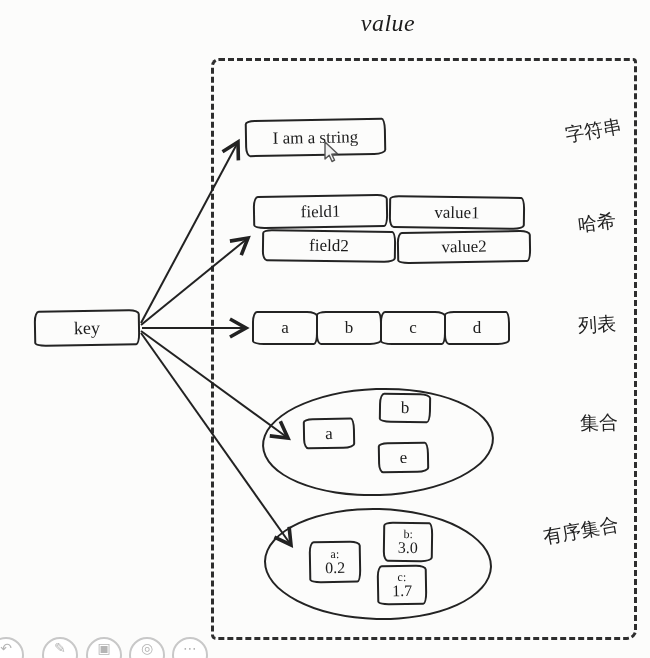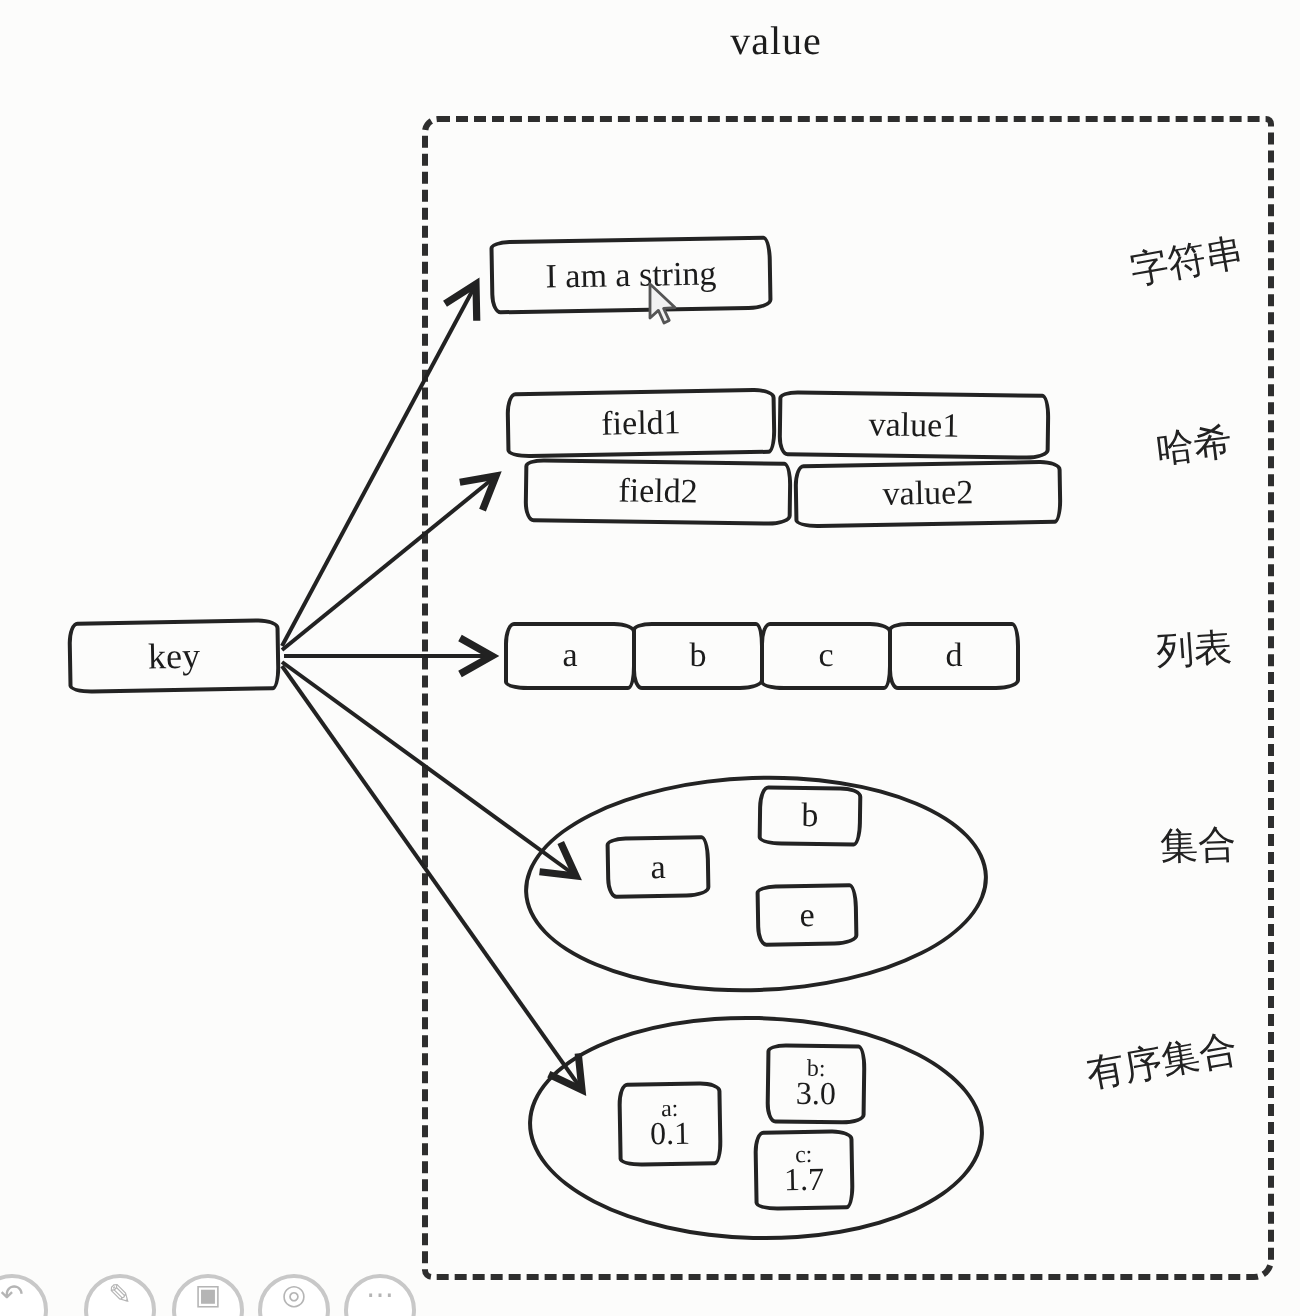--- a/index.html
+++ b/index.html
@@ -7,21 +7,21 @@
   body {
     position:relative;
     background:#fcfcfb;
     font-family:"Liberation Serif","DejaVu Serif",serif;
     color:#1c1c1c;
     overflow:hidden;
   }
   .abs { position:absolute; }
   .title {
     left:338px; top:10px; width:100px;
-    text-align:center; font-size:20px; letter-spacing:0.5px;
+    text-align:center; font-size:24px; letter-spacing:0.5px;font-style:italic;
   }
   .value-region {
     left:211px; top:58px; width:426px; height:582px;
     border:3px dashed #2e2e2e;
     border-radius:8px 4px 10px 5px;
   }
   .sketch {
     border:2px solid #232323;
     background:#fcfcfb;
     display:flex; align-items:center; justify-content:center;
@@ -116,21 +116,21 @@
 
 <div class="abs ellipse set-ellipse"></div>
 <div class="abs sketch r2 s-a tiltL">a</div>
 <div class="abs sketch r1 s-b tiltR">b</div>
 <div class="abs sketch r2 s-e tiltL">e</div>
 <div class="abs cn-label lab-set">集合</div>
 
 <div class="abs ellipse zset-ellipse"></div>
 <div class="abs sketch r1 z-box z-a tiltL">
   <span class="z-k">a:</span>
-  <span class="z-v">0.1</span>
+  <span class="z-v">0.2</span>
 </div>
 <div class="abs sketch r2 z-box z-b tiltR">
   <span class="z-k">b:</span>
   <span class="z-v">3.0</span>
 </div>
 <div class="abs sketch r1 z-box z-c tiltL">
   <span class="z-k">c:</span>
   <span class="z-v">1.7</span>
 </div>
 <div class="abs cn-label lab-zset">有序集合</div>

